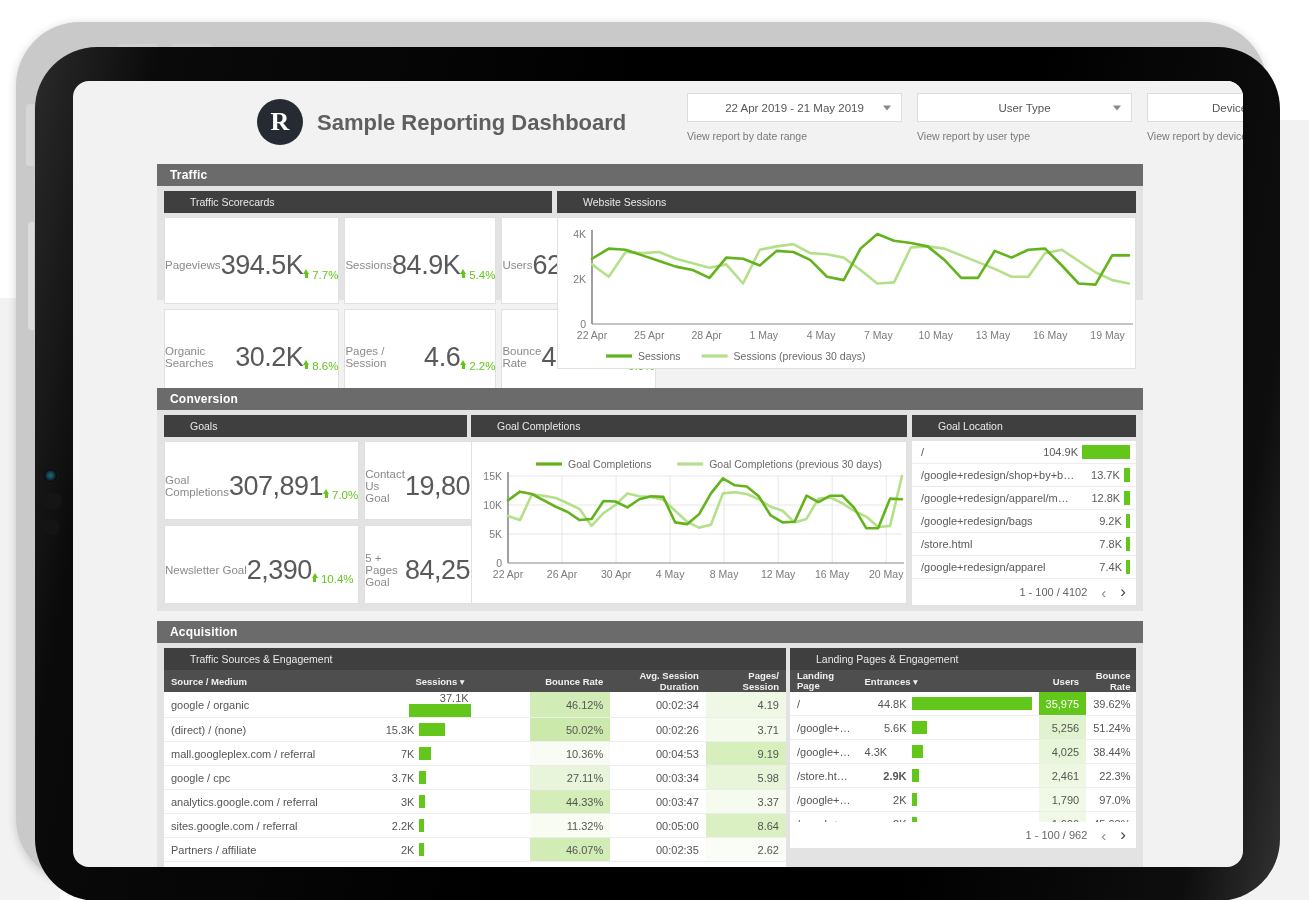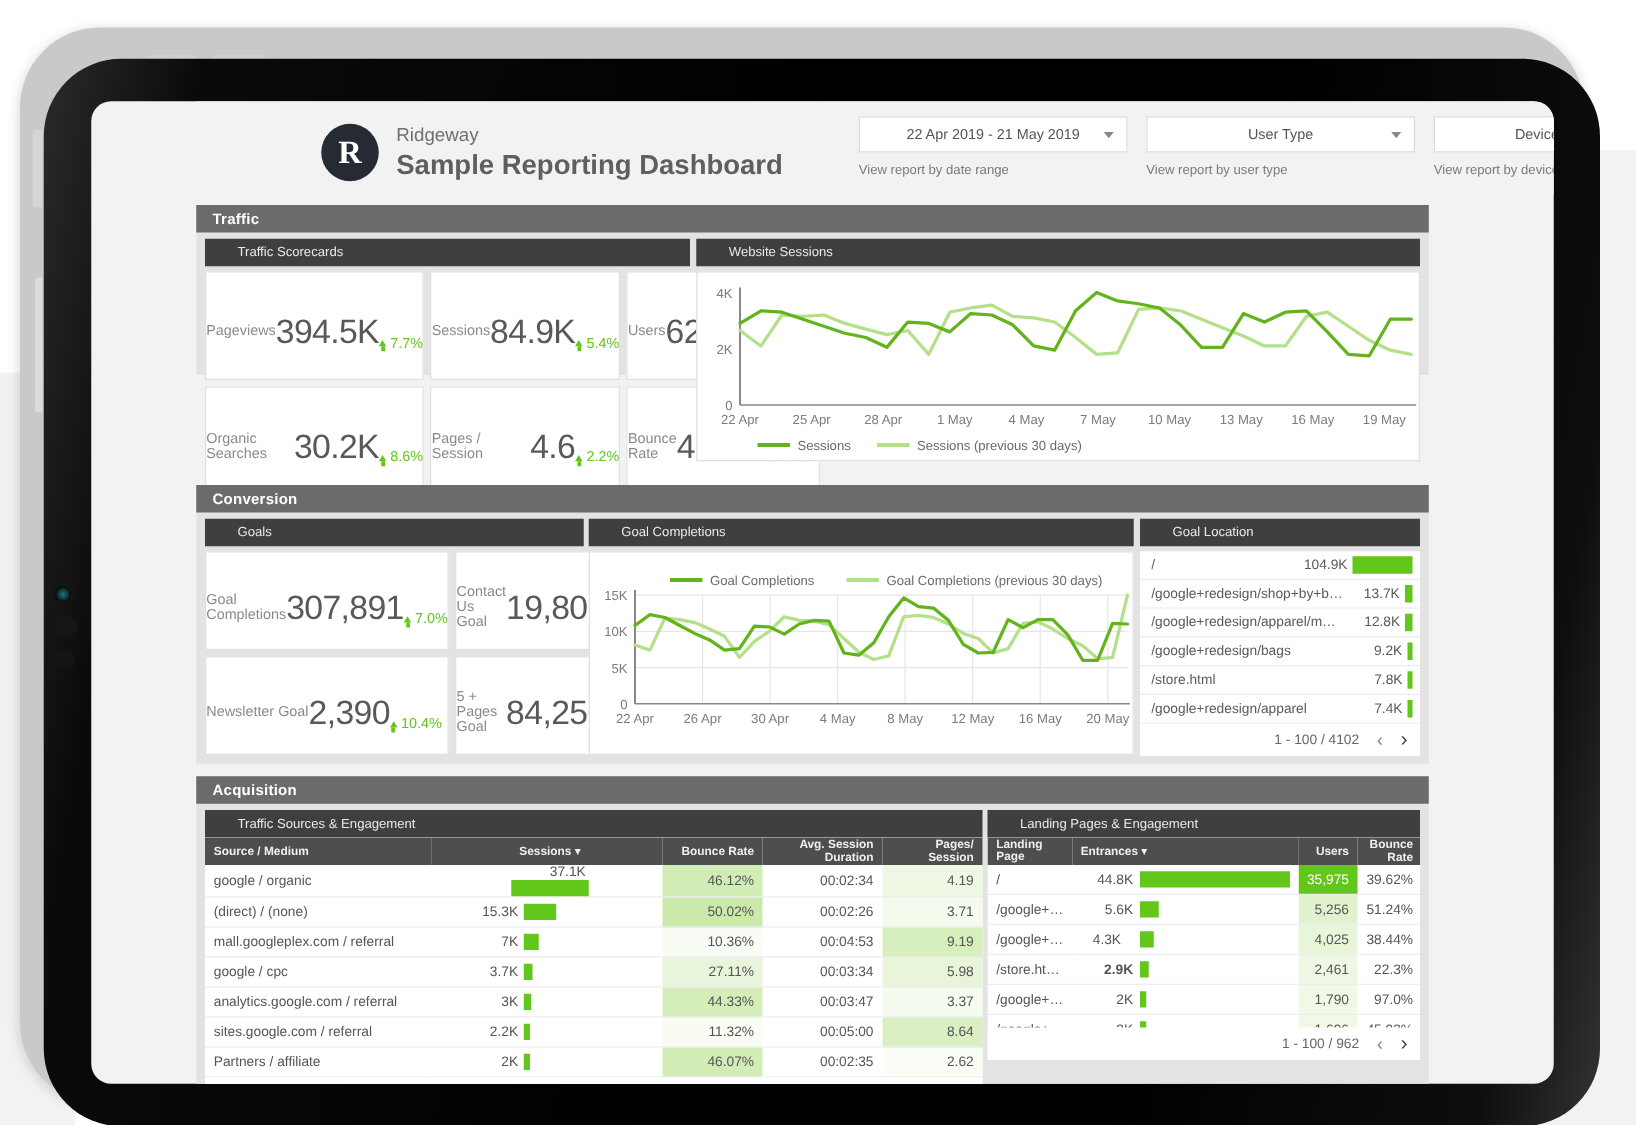--- a/index.html
+++ b/index.html
@@ -68,21 +68,21 @@
   .section-title{height:22px;background:#6b6b6b;color:#fff;font-size:12px;font-weight:bold;
                  display:flex;align-items:center;padding-left:13px;letter-spacing:.2px;}
   .panel-title{height:22px;background:#3f3f3f;color:#e9e9e9;font-size:10.5px;
                display:flex;align-items:center;padding-left:26px;}
 
   
   .card{background:#fff;border:1px solid #e0e0e0;display:flex;flex-direction:row;
         align-items:center;justify-content:flex-start;padding-top:10px;box-sizing:border-box;}
   .card-label{font-size:11.5px;color:#8a8a8a;}
   .card-value{font-size:27px;color:#595959;margin-top:1px;letter-spacing:-.5px;}
-  .card-delta{font-size:11.5px;color:#63c61b;margin-top:19px;display:flex;align-items:center;gap:3px;}
+  .card-delta{font-size:11.5px;color:#63c61b;margin-top:19px;display:flex;gap:3px;}
   .arrow-up{width:0;height:0;border-left:3.5px solid transparent;border-right:3.5px solid transparent;
             border-bottom:5px solid #63c61b;position:relative;}
   .arrow-up::after{content:"";position:absolute;left:-1.5px;top:5px;width:3px;height:4px;background:#63c61b;}
   .arrow-dn{width:0;height:0;border-left:3.5px solid transparent;border-right:3.5px solid transparent;
             border-top:5px solid #63c61b;position:relative;}
   .arrow-dn::after{content:"";position:absolute;left:-1.5px;top:-4px;width:3px;height:4px;background:#63c61b;}
 
   .chartbox{background:#fff;border:1px solid #e0e0e0;box-sizing:border-box;}
 
   
@@ -123,21 +123,20 @@
     <div class="cam"></div>
     <div class="sensor1"></div>
     <div class="sensor2"></div>
 
     <div class="screen">
 
       <div class="dash-header">
         <div class="brand">
           <div class="logo">R</div>
           <div class="brand-text">
-            <div class="brand-sub">Ridgeway</div>
             <div class="brand-title">Sample Reporting Dashboard</div>
           </div>
         </div>
         <div class="filters">
           <div class="filter">
             <div class="filter-box">
               <span>22 Apr 2019 - 21 May 2019</span>
               <span class="filter-caret"></span>
             </div>
             <div class="filter-cap">View report by date range</div>
@@ -501,21 +500,21 @@
                         <span class="inbar" style="width:15px"></span>
                       </div>
                     </td>
                     <td class="t-right" style="background:rgba(122,199,38,0.225);color:#555">5,256</td>
                     <td class="t-right">51.24%</td>
                   </tr>
                   <tr>
                     <td class="t-left">/google+…</td>
                     <td class="bar-cell">
                       <div style="display:flex;align-items:center;">
-                        <span style="width:42px;text-align:center">4.3K</span>
+                        <span style="width:42px;text-align:left">4.3K</span>
                         <span class="inbar" style="width:11.52px"></span>
                       </div>
                     </td>
                     <td class="t-right" style="background:rgba(122,199,38,0.181);color:#555">4,025</td>
                     <td class="t-right">38.44%</td>
                   </tr>
                   <tr>
                     <td class="t-left">/store.ht…</td>
                     <td class="bar-cell">
                       <div style="display:flex;align-items:flex-end;font-weight:bold;">

